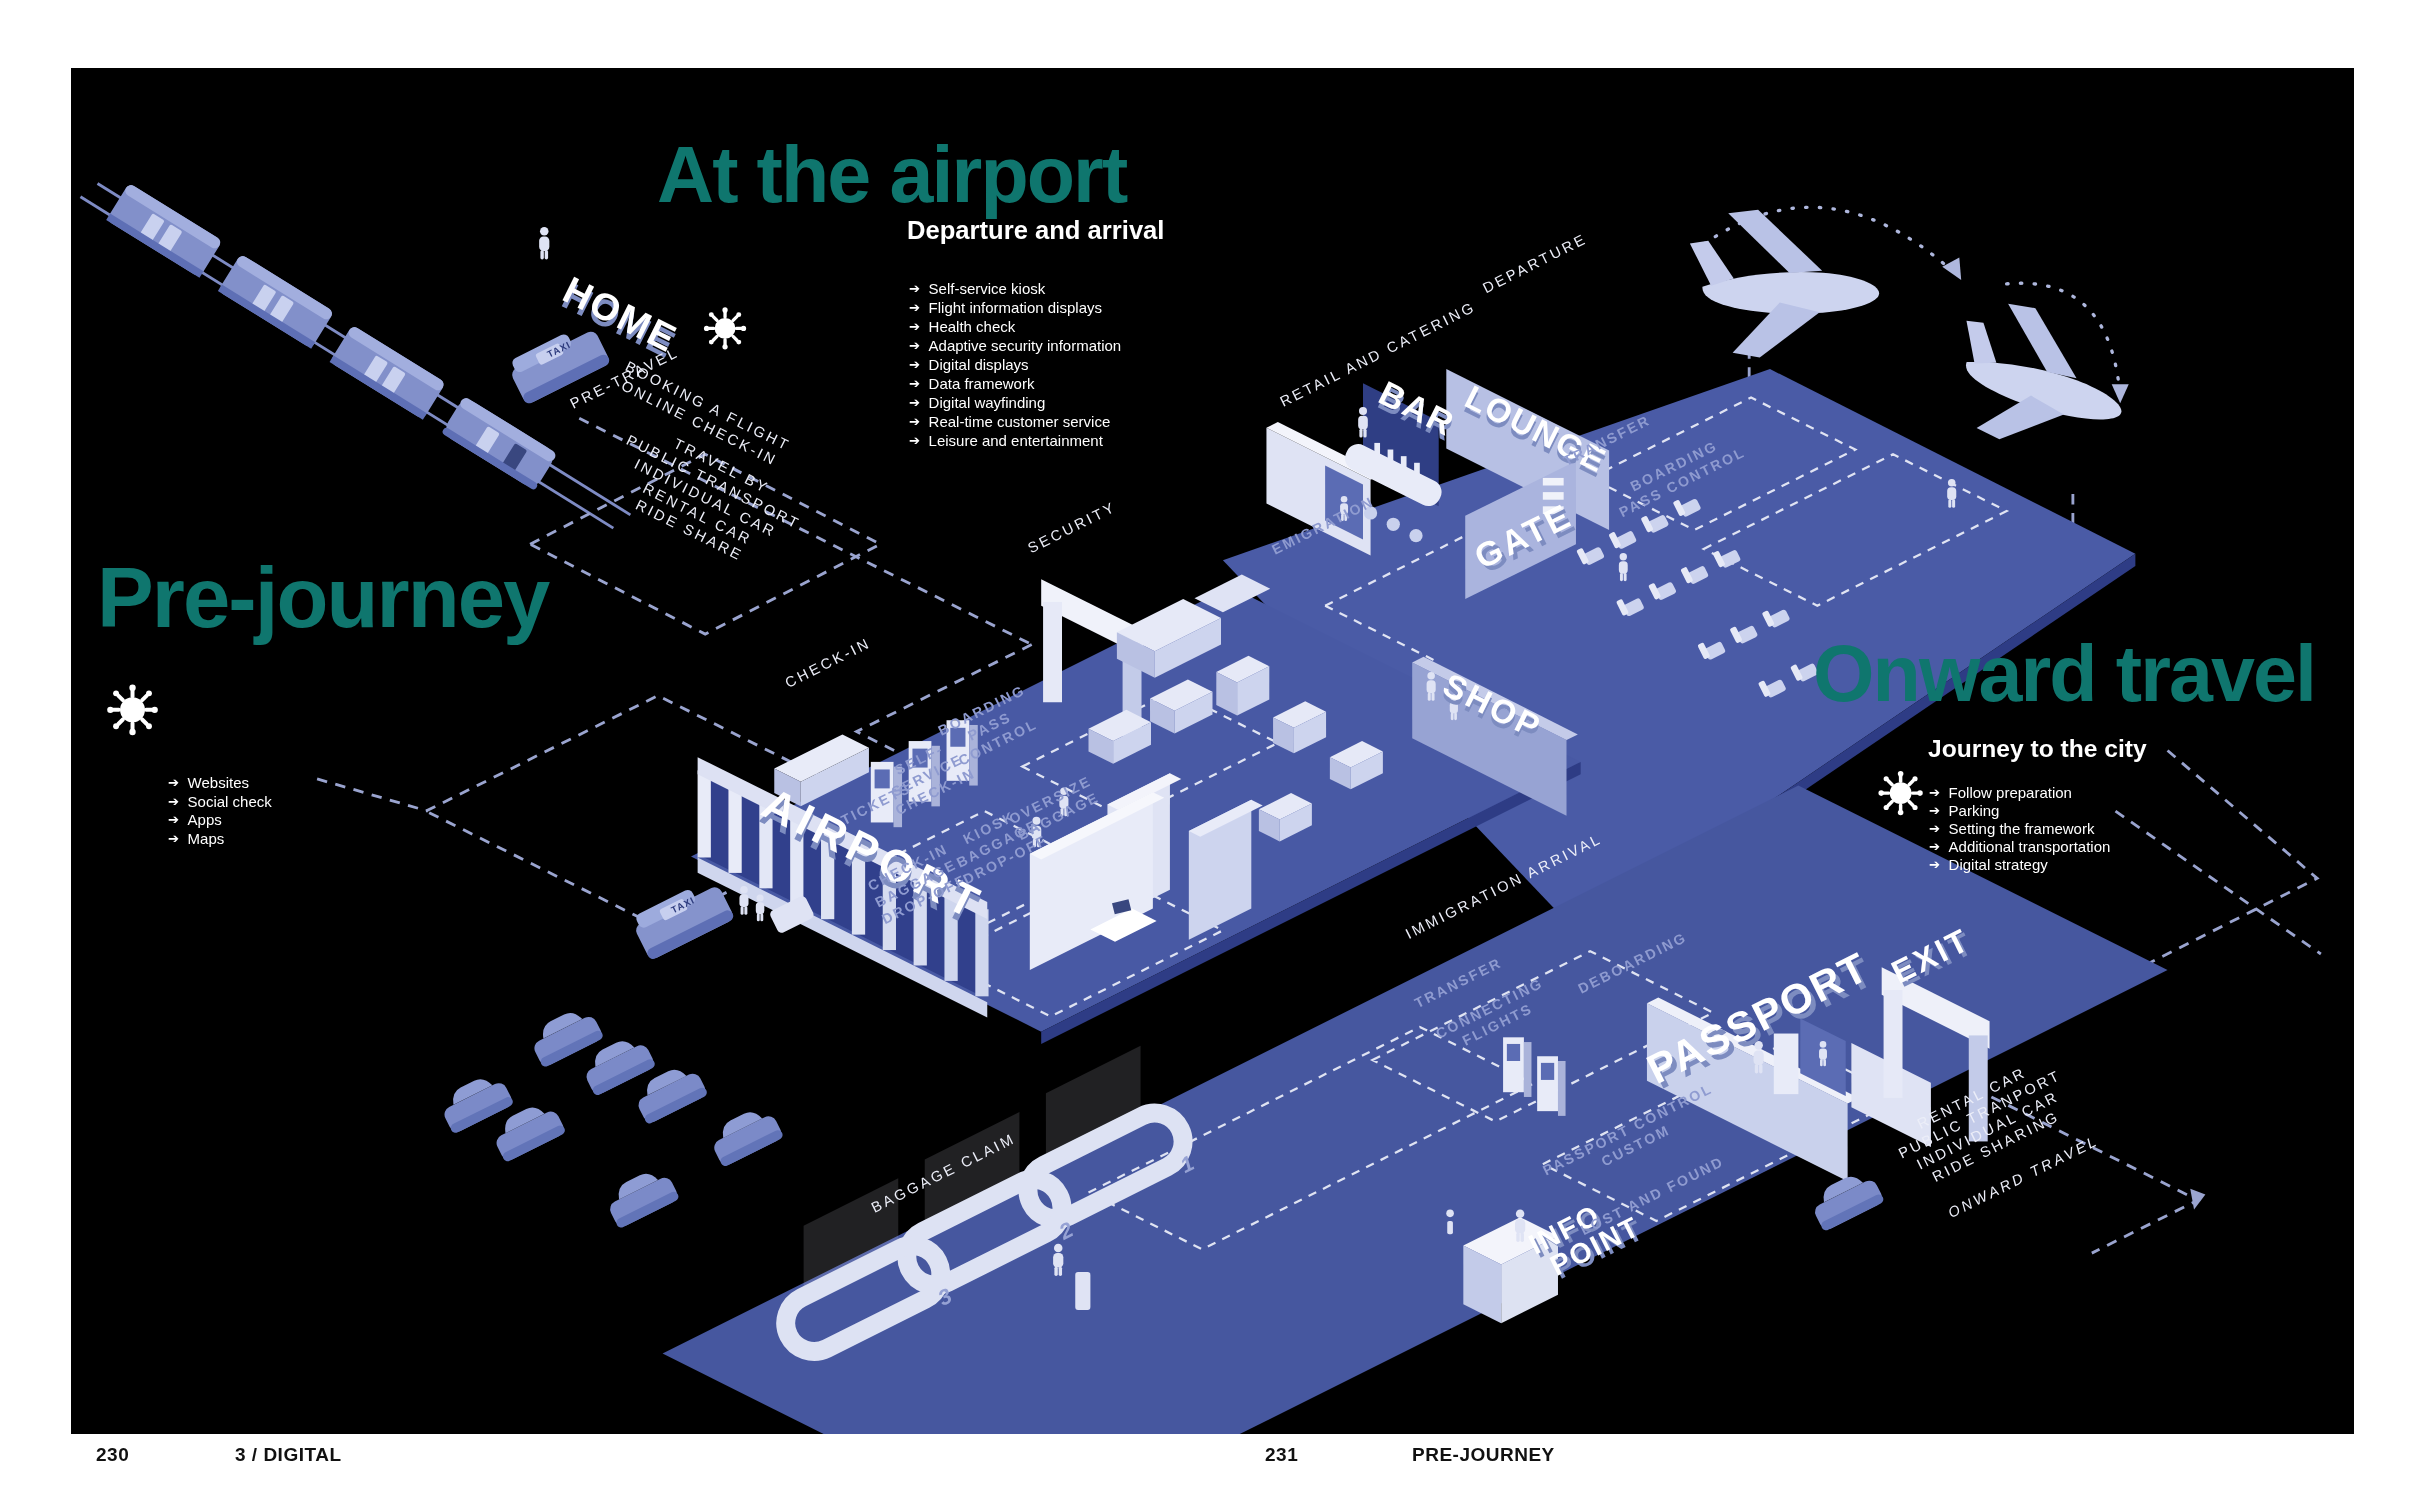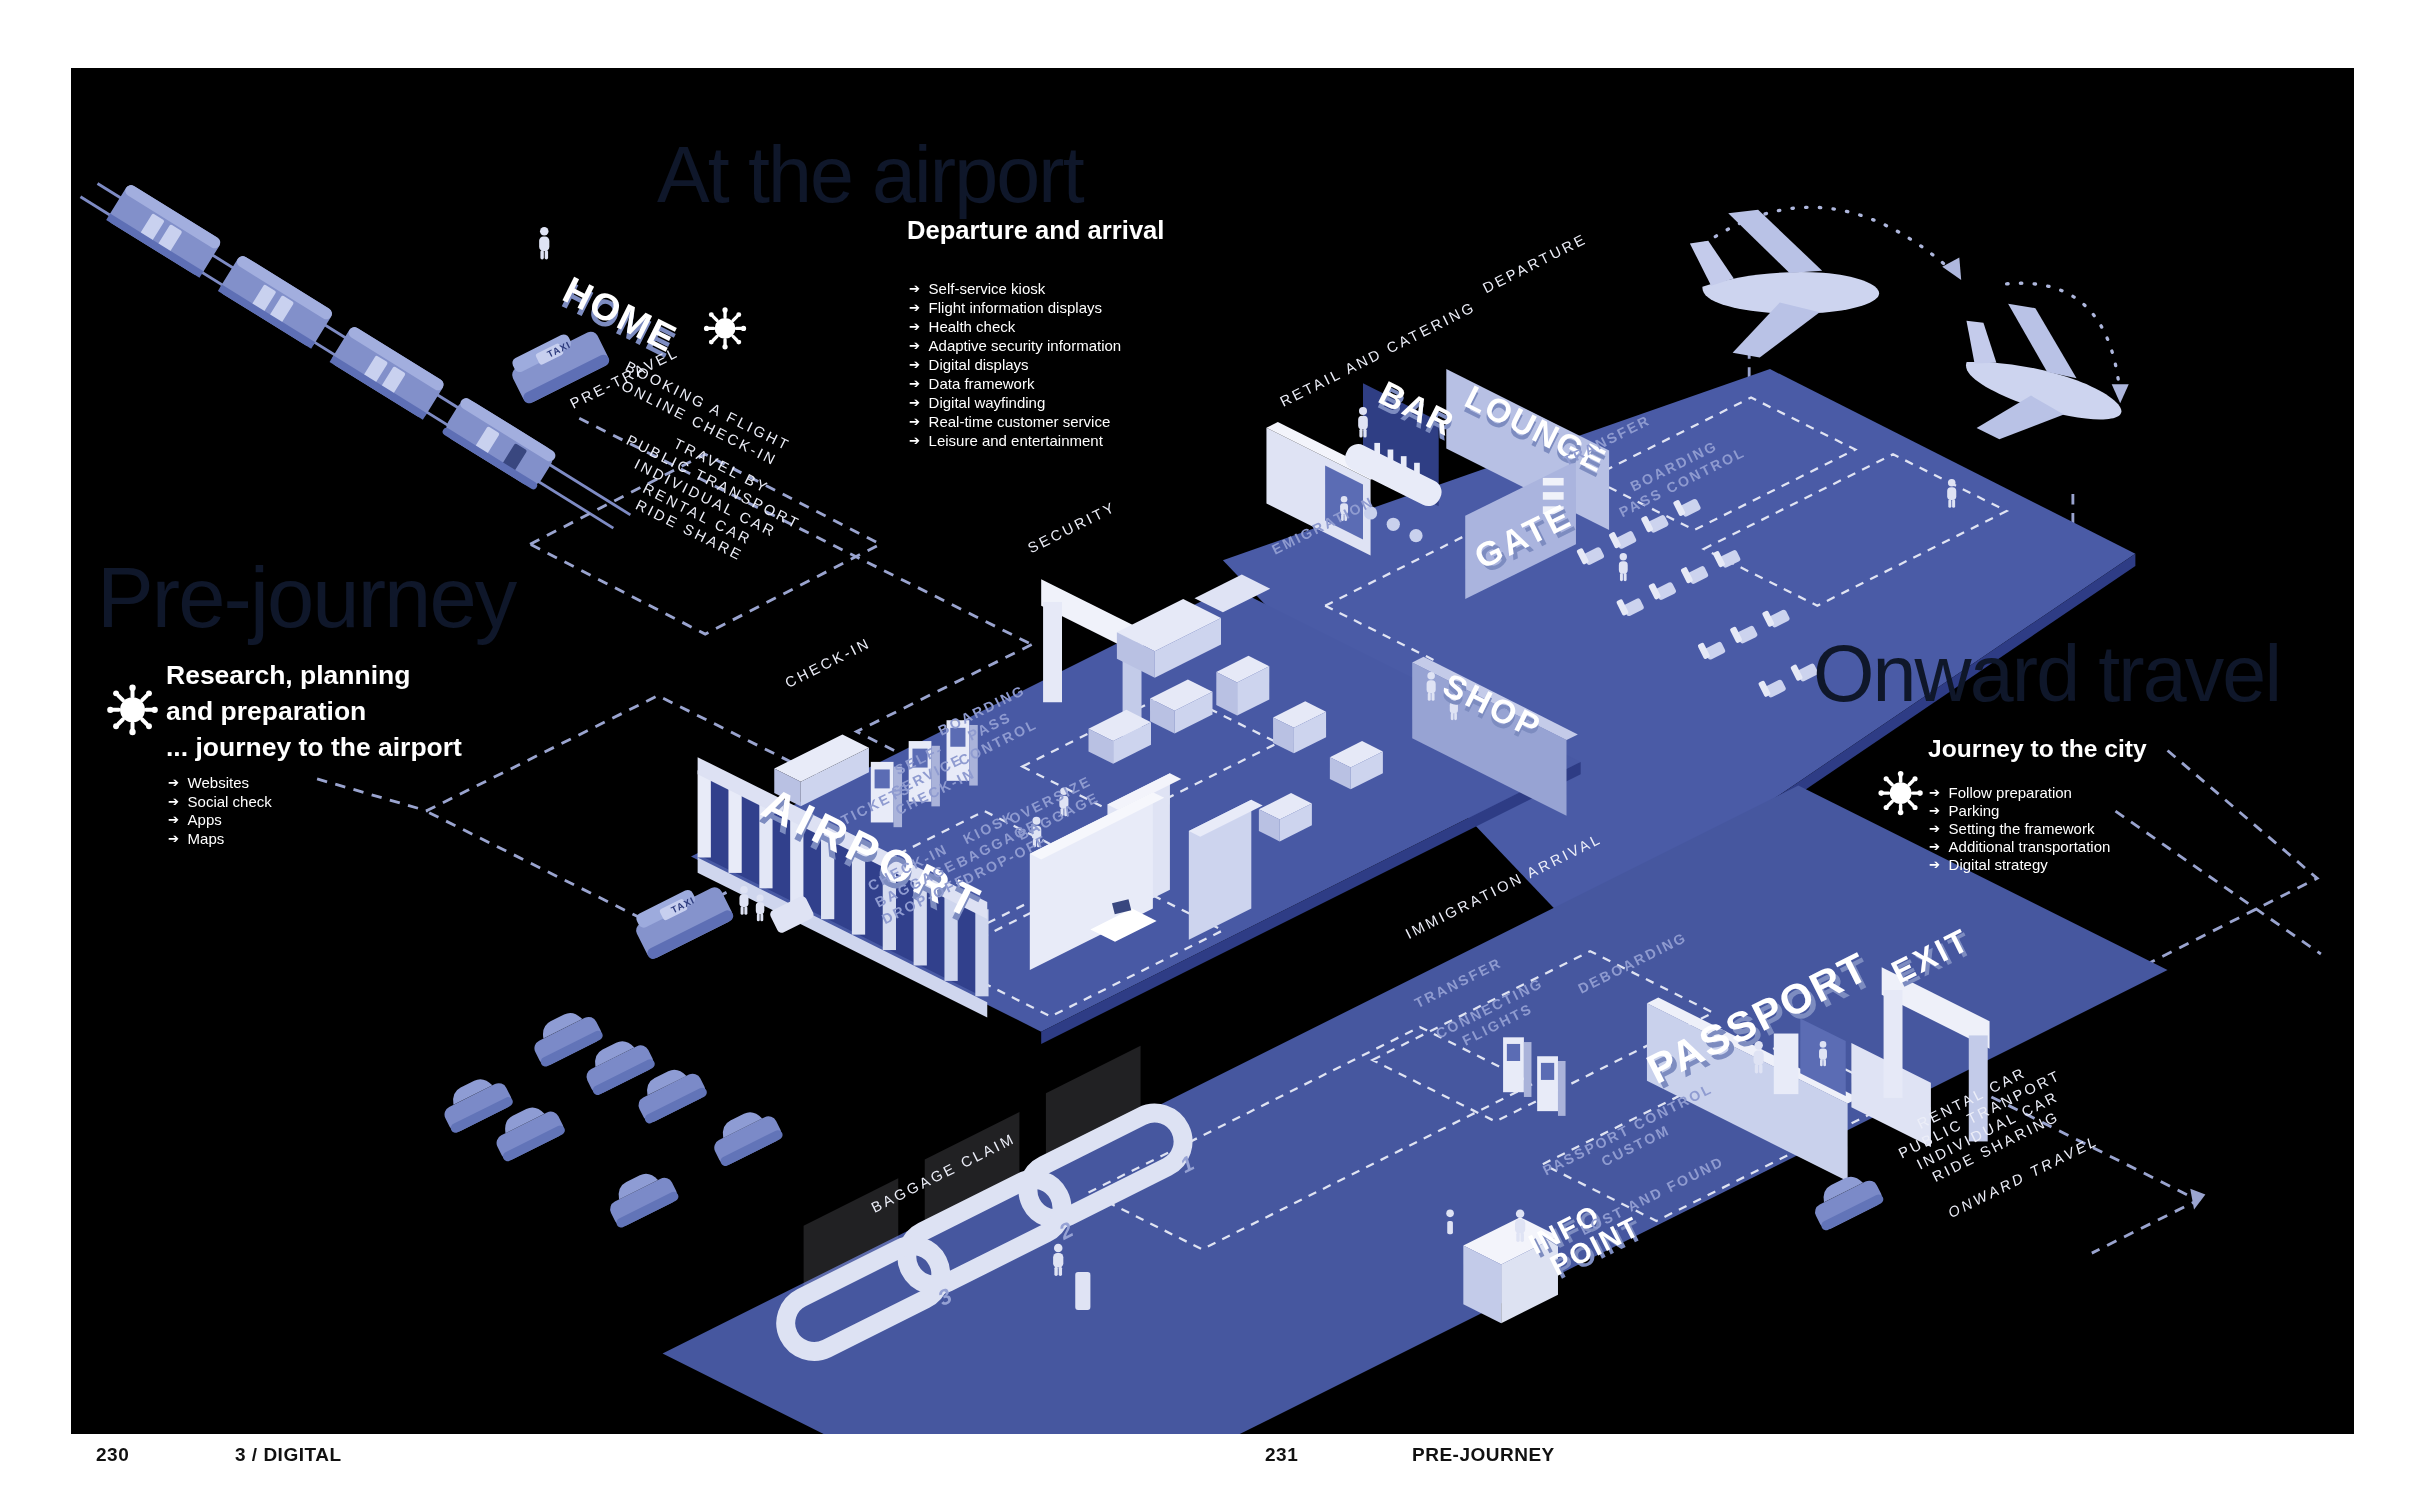--- a/index.html
+++ b/index.html
@@ -1,20 +1,20 @@
 <!DOCTYPE html>
 <html style="font-size:15px"><head>
 <meta charset="utf-8">
 <style>
   html,body{margin:0;padding:0;background:#fff;}
   #page{position:relative;width:2423px;height:1508px;background:#fff;overflow:hidden;
         font-family:"Liberation Sans",sans-serif;}
   #canvas{position:absolute;left:71px;top:68px;width:2283px;height:1366px;background:#000;}
   #scene{position:absolute;left:71px;top:68px;width:2283px;height:1366px;}
-  .h1{position:absolute;color:#0f172a;font-weight:400;letter-spacing:-1.9px;white-space:nowrap;}
+  .h1{position:absolute;color:#0f766e;font-weight:700;letter-spacing:-1.9px;white-space:nowrap;}
   .sub{position:absolute;color:#fff;font-weight:700;white-space:nowrap;}
   .blist{position:absolute;list-style:none;margin:0;padding:0;color:#fff;}
   .blist li{display:flex;align-items:baseline;gap:8.5px;white-space:nowrap;}
   .arr{color:#fff;font-size:13.2px;transform:translateY(-0.9px);}
   .footer-item{position:absolute;color:#111;font-weight:700;font-size:19px;letter-spacing:0.5px;white-space:nowrap;}
   
   text{font-family:"Liberation Sans",sans-serif;}
   .dl{fill:#eceef8;font-size:15.5px;letter-spacing:3px;font-weight:500;}
   .dli{fill:#eceef8;font-size:15.5px;letter-spacing:3.2px;font-weight:500;font-style:italic;}
   .fl{fill:#8f9bd0;font-size:15px;letter-spacing:2.4px;font-weight:600;}
@@ -548,25 +548,20 @@
         <span class="arr">➔</span>
         <span>Real-time customer service</span>
       </li>
     <li style="height:19px">
         <span class="arr">➔</span>
         <span>Leisure and entertainment</span>
       </li>
   </ul>
 
   <div class="h1" style="left:97px;top:549px;font-size:85px;">Pre-journey</div>
-  <div class="sub" style="left:166px;top:657px;font-size:26.5px;line-height:36px;">
-    <div>Research, planning</div>
-    <div>and preparation</div>
-    <div>... journey to the airport</div>
-  </div>
   <ul class="blist" style="left:168px;top:774px;font-size:15px;">
     <li style="height:18.5px">
         <span class="arr">➔</span>
         <span>Websites</span>
       </li>
     <li style="height:18.5px">
         <span class="arr">➔</span>
         <span>Social check</span>
       </li>
     <li style="height:18.5px">

